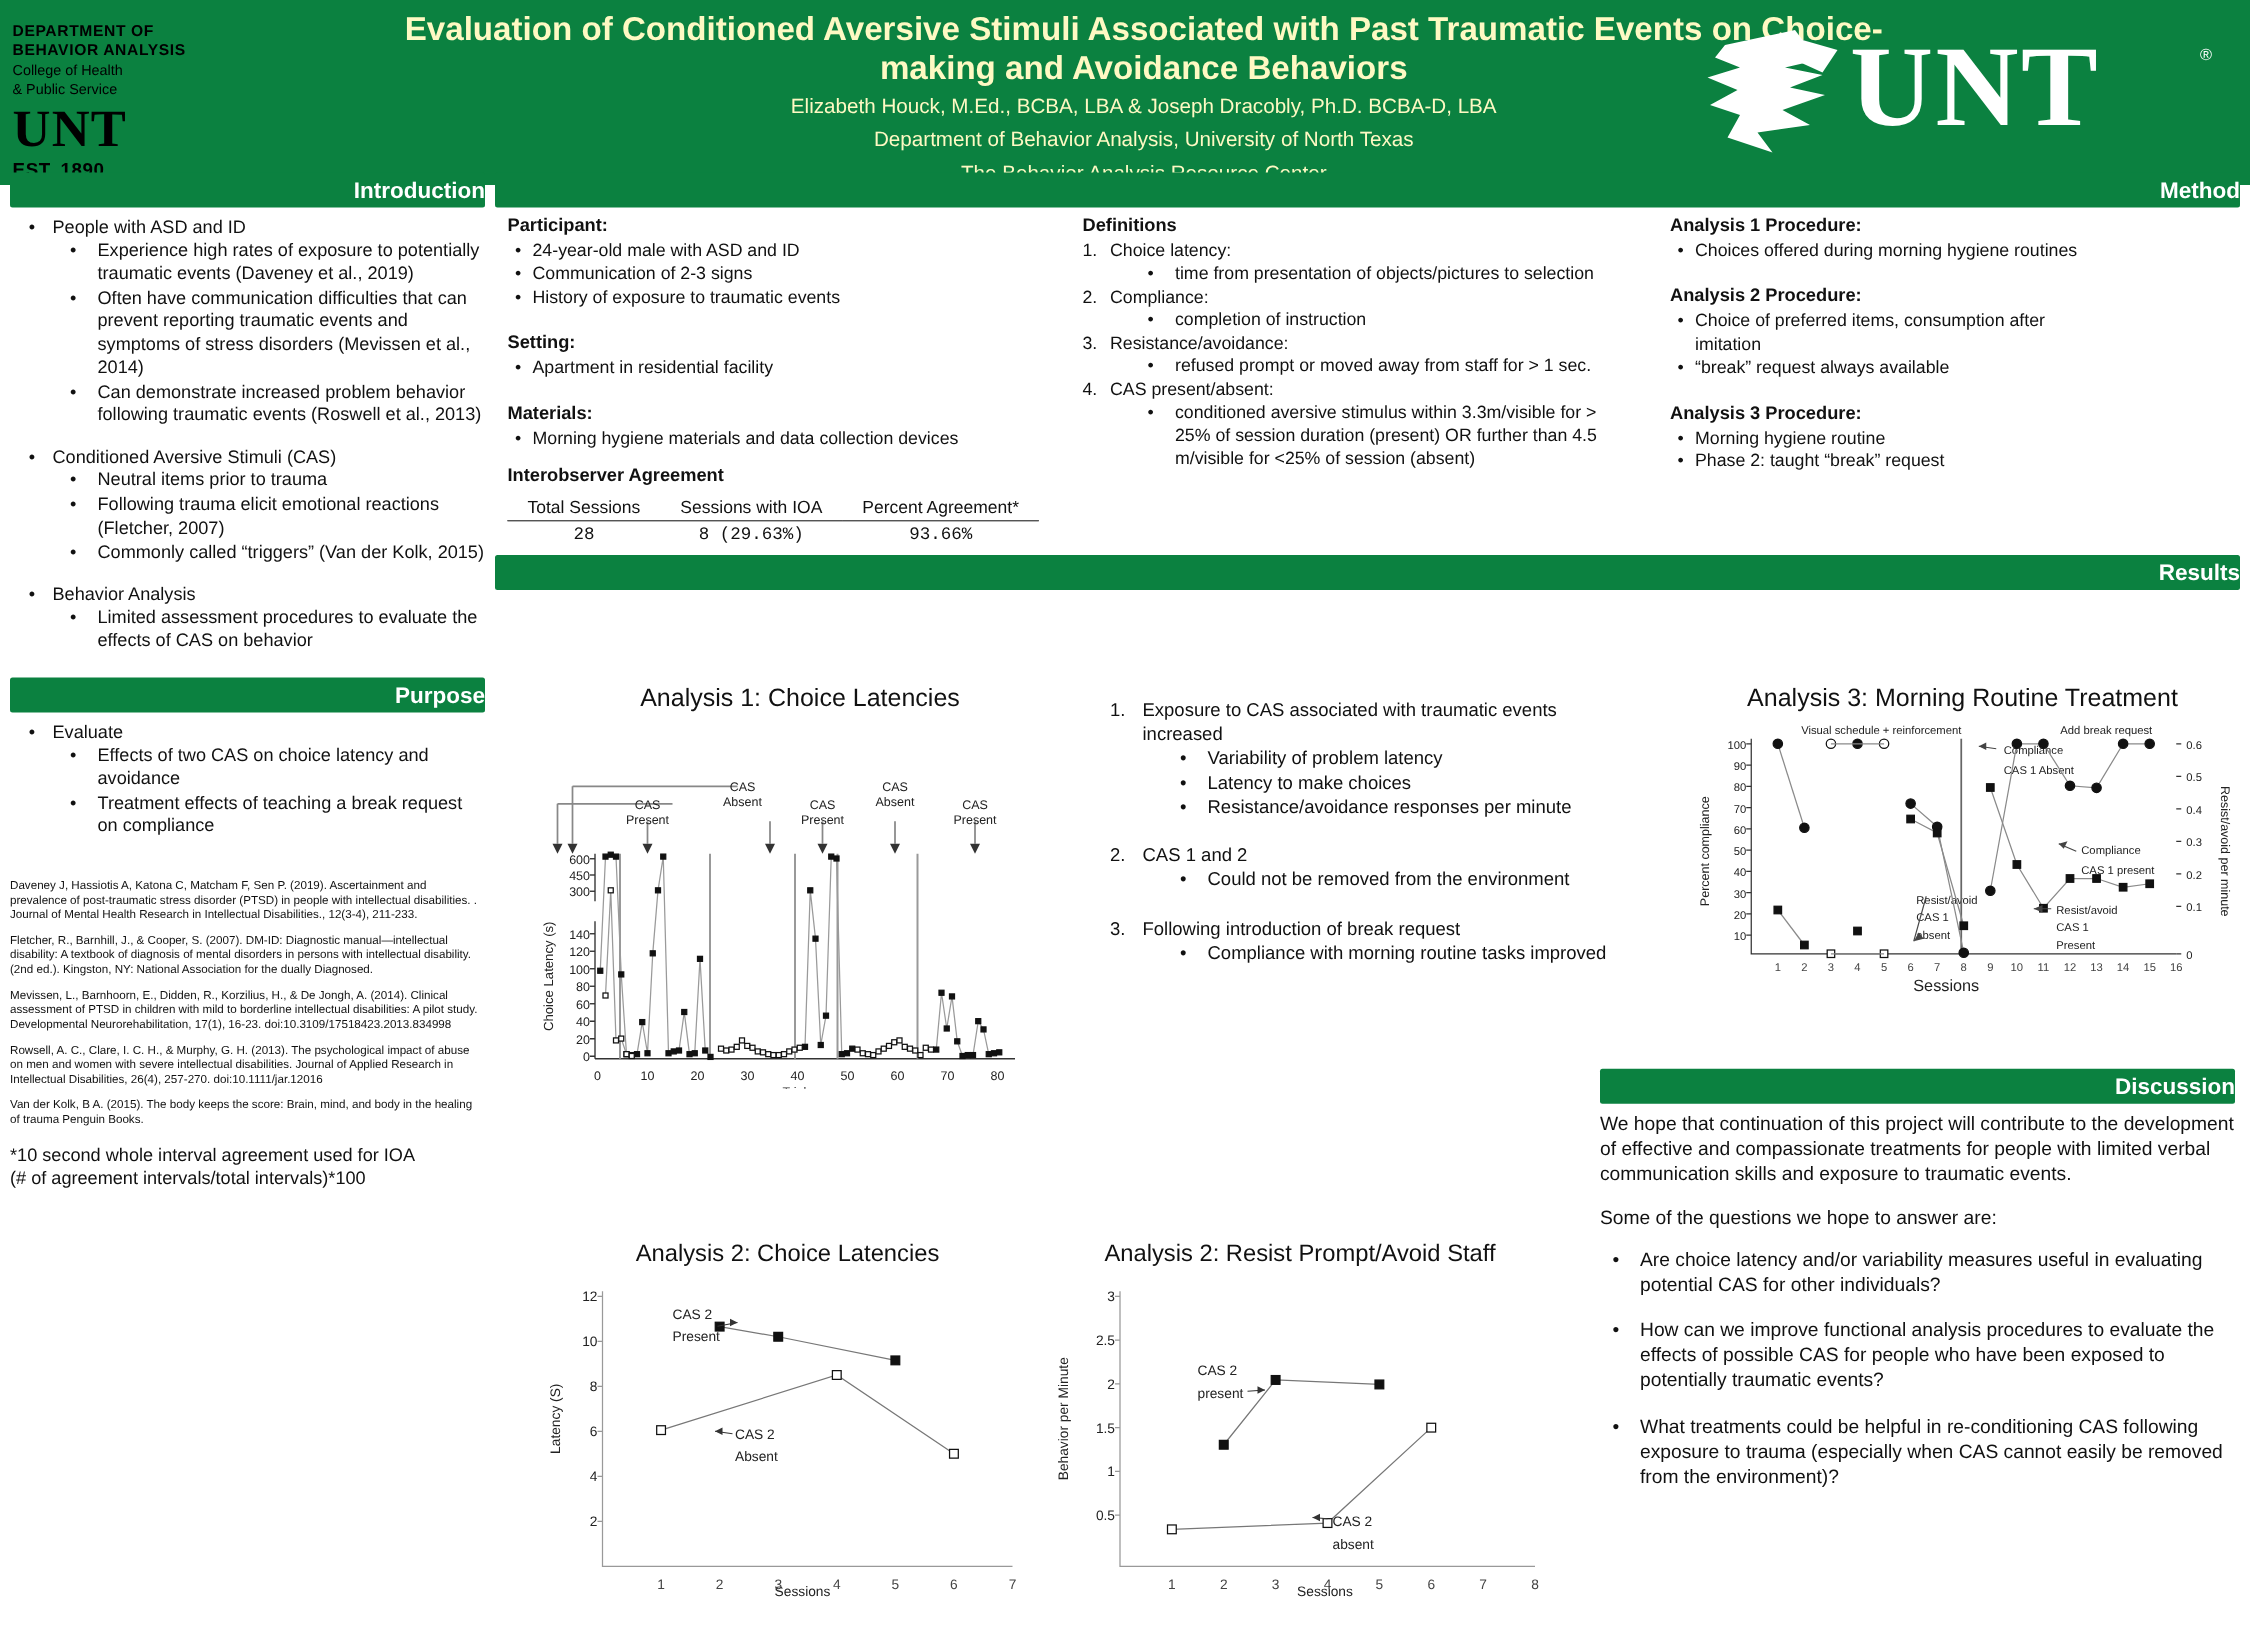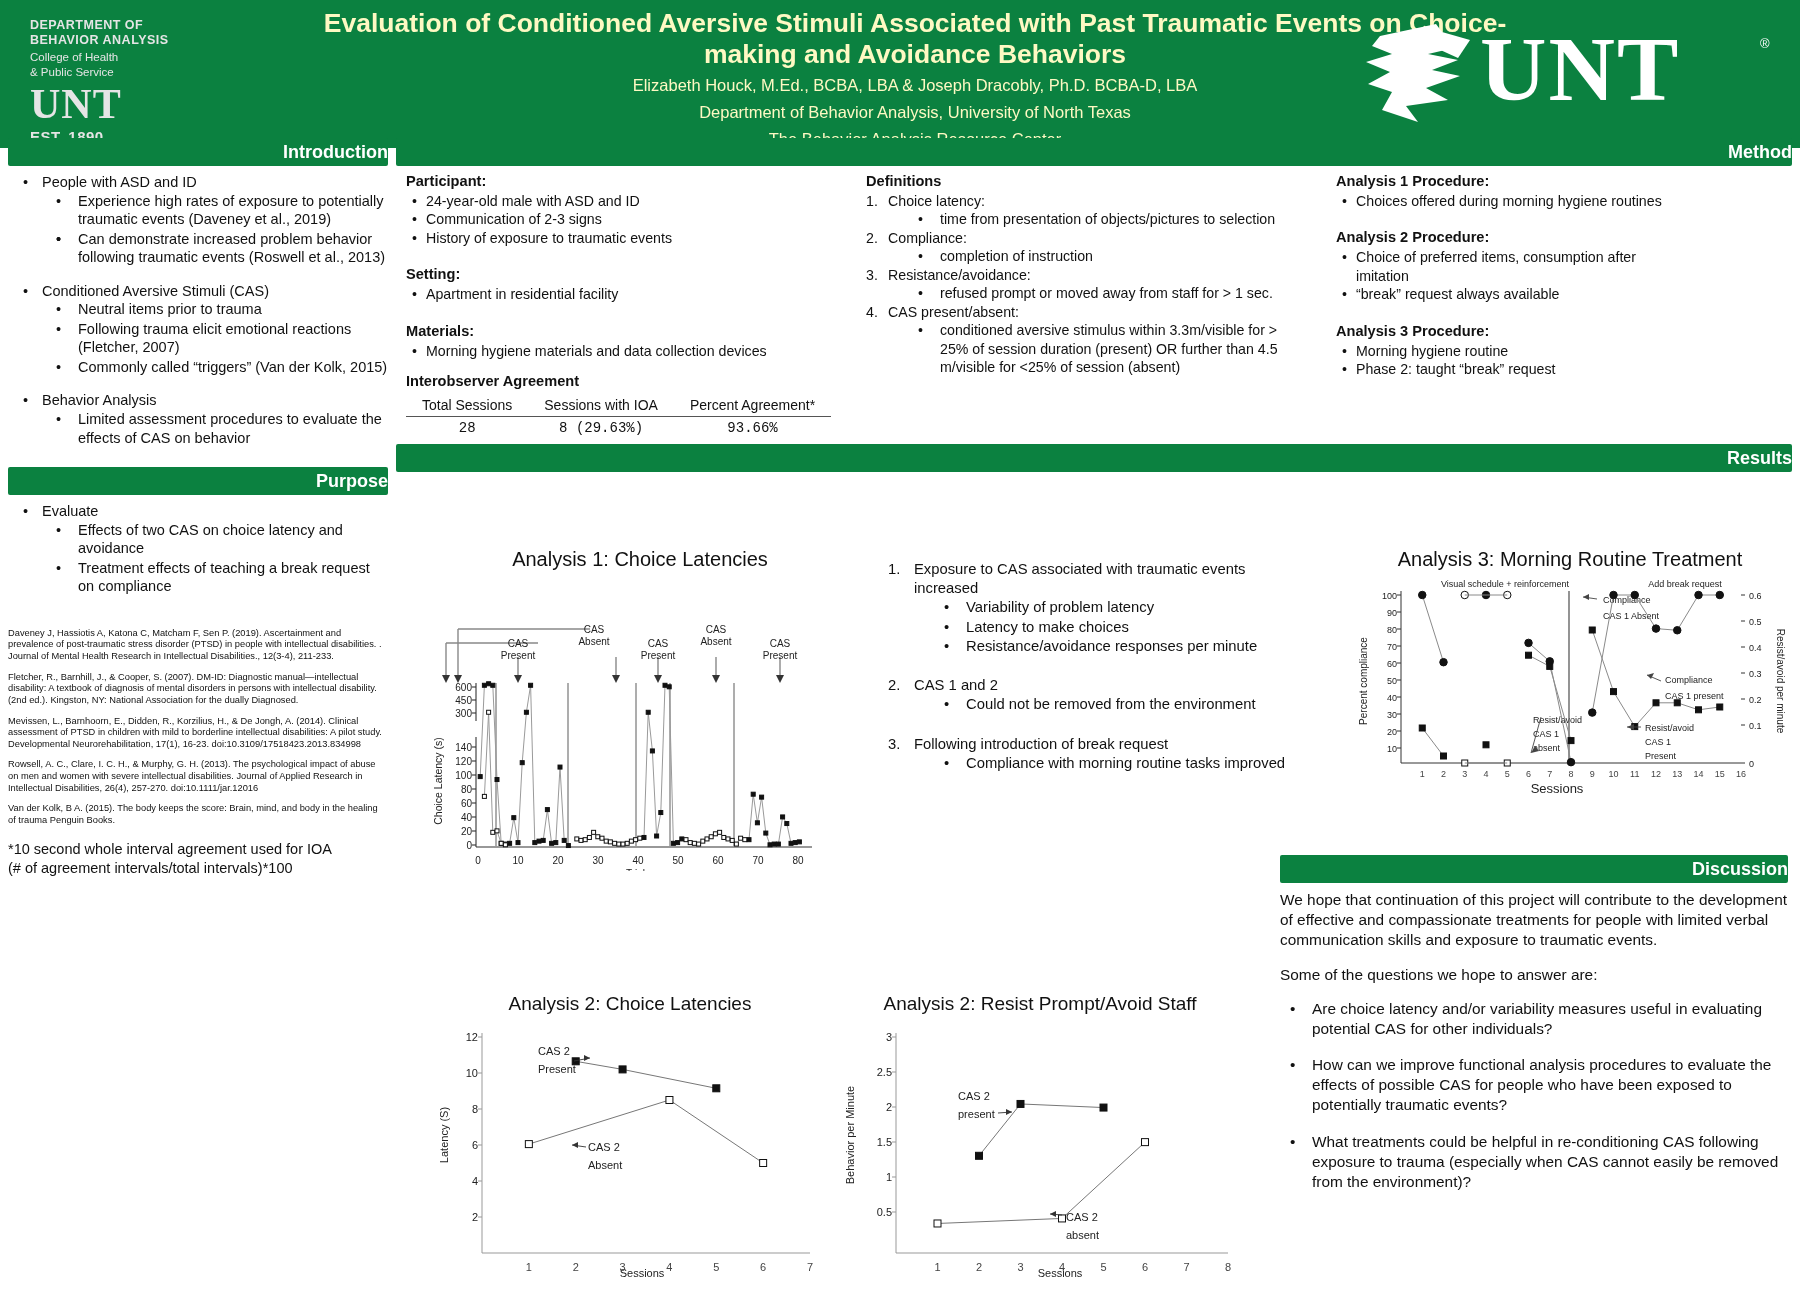--- a/index.html
+++ b/index.html
@@ -1,21 +1,21 @@
 <!DOCTYPE html>
 <html><head>
 <meta charset="utf-8">
 <style>
   html,body{margin:0;padding:0;background:#ffffff;}
   body{width:1800px;height:1309px;font-family:"Liberation Sans",sans-serif;color:#111;overflow:hidden;}
   .poster{position:relative;width:1800px;height:1309px;}
 
   
   .header{position:absolute;left:0;top:0;width:1800px;height:148px;background:#0b8140;}
-  .unt-left{position:absolute;left:30px;top:18px;color:#e5e5e5;}
+  .unt-left{position:absolute;left:10px;top:18px;color:#000000;}
   .unt-left .dept{font-size:12.5px;font-weight:bold;letter-spacing:.5px;line-height:1.22;}
   .unt-left .coll{font-size:11.5px;font-weight:400;line-height:1.22;margin-top:1px;}
   .unt-left .unt{font-family:"Liberation Serif",serif;font-size:42px;font-weight:bold;letter-spacing:1px;line-height:1;margin-top:4px;}
   .unt-left .est{font-size:15px;font-weight:bold;letter-spacing:.5px;margin-top:3px;}
 
   .title-wrap{position:absolute;left:300px;top:8px;width:1230px;text-align:center;color:#fef9c3;}
   .title-wrap .t1{font-size:26.5px;font-weight:bold;line-height:1.17;}
   .title-wrap .auth{font-size:16.5px;font-weight:400;line-height:1.33;margin-top:5px;}
 
   .unt-logo{position:absolute;right:18px;top:14px;width:420px;height:118px;}
@@ -124,21 +124,21 @@
       </svg>
     </div>
   </div>
 
   <div class="colL">
     <div class="bar">Introduction</div>
     <div class="body">
       <ul class="lv1" id="intro-list">
           <li><span class="bl">•</span><span>People with ASD and ID</span><ul class="lv2">
               <li><span class="bl">•</span><span>Experience high rates of exposure to potentially traumatic events (Daveney et al., 2019)</span></li>
-              <li><span class="bl">•</span></li>
+              <li><span class="bl">•</span><span>Often have communication difficulties that can prevent reporting traumatic events and symptoms of stress disorders (Mevissen et al., 2014)</span></li>
               <li><span class="bl">•</span><span>Can demonstrate increased problem behavior following traumatic events (Roswell et al., 2013)</span></li>
             </ul></li>
           <div class="gap"></div>
           <li><span class="bl">•</span><span>Conditioned Aversive Stimuli (CAS)</span><ul class="lv2">
               <li><span class="bl">•</span><span>Neutral items prior to trauma</span></li>
               <li><span class="bl">•</span><span>Following trauma elicit emotional reactions (Fletcher, 2007)</span></li>
               <li><span class="bl">•</span><span>Commonly called “triggers” (Van der Kolk, 2015)</span></li>
             </ul></li>
           <div class="gap"></div>
           <li><span class="bl">•</span><span>Behavior Analysis</span><ul class="lv2">

